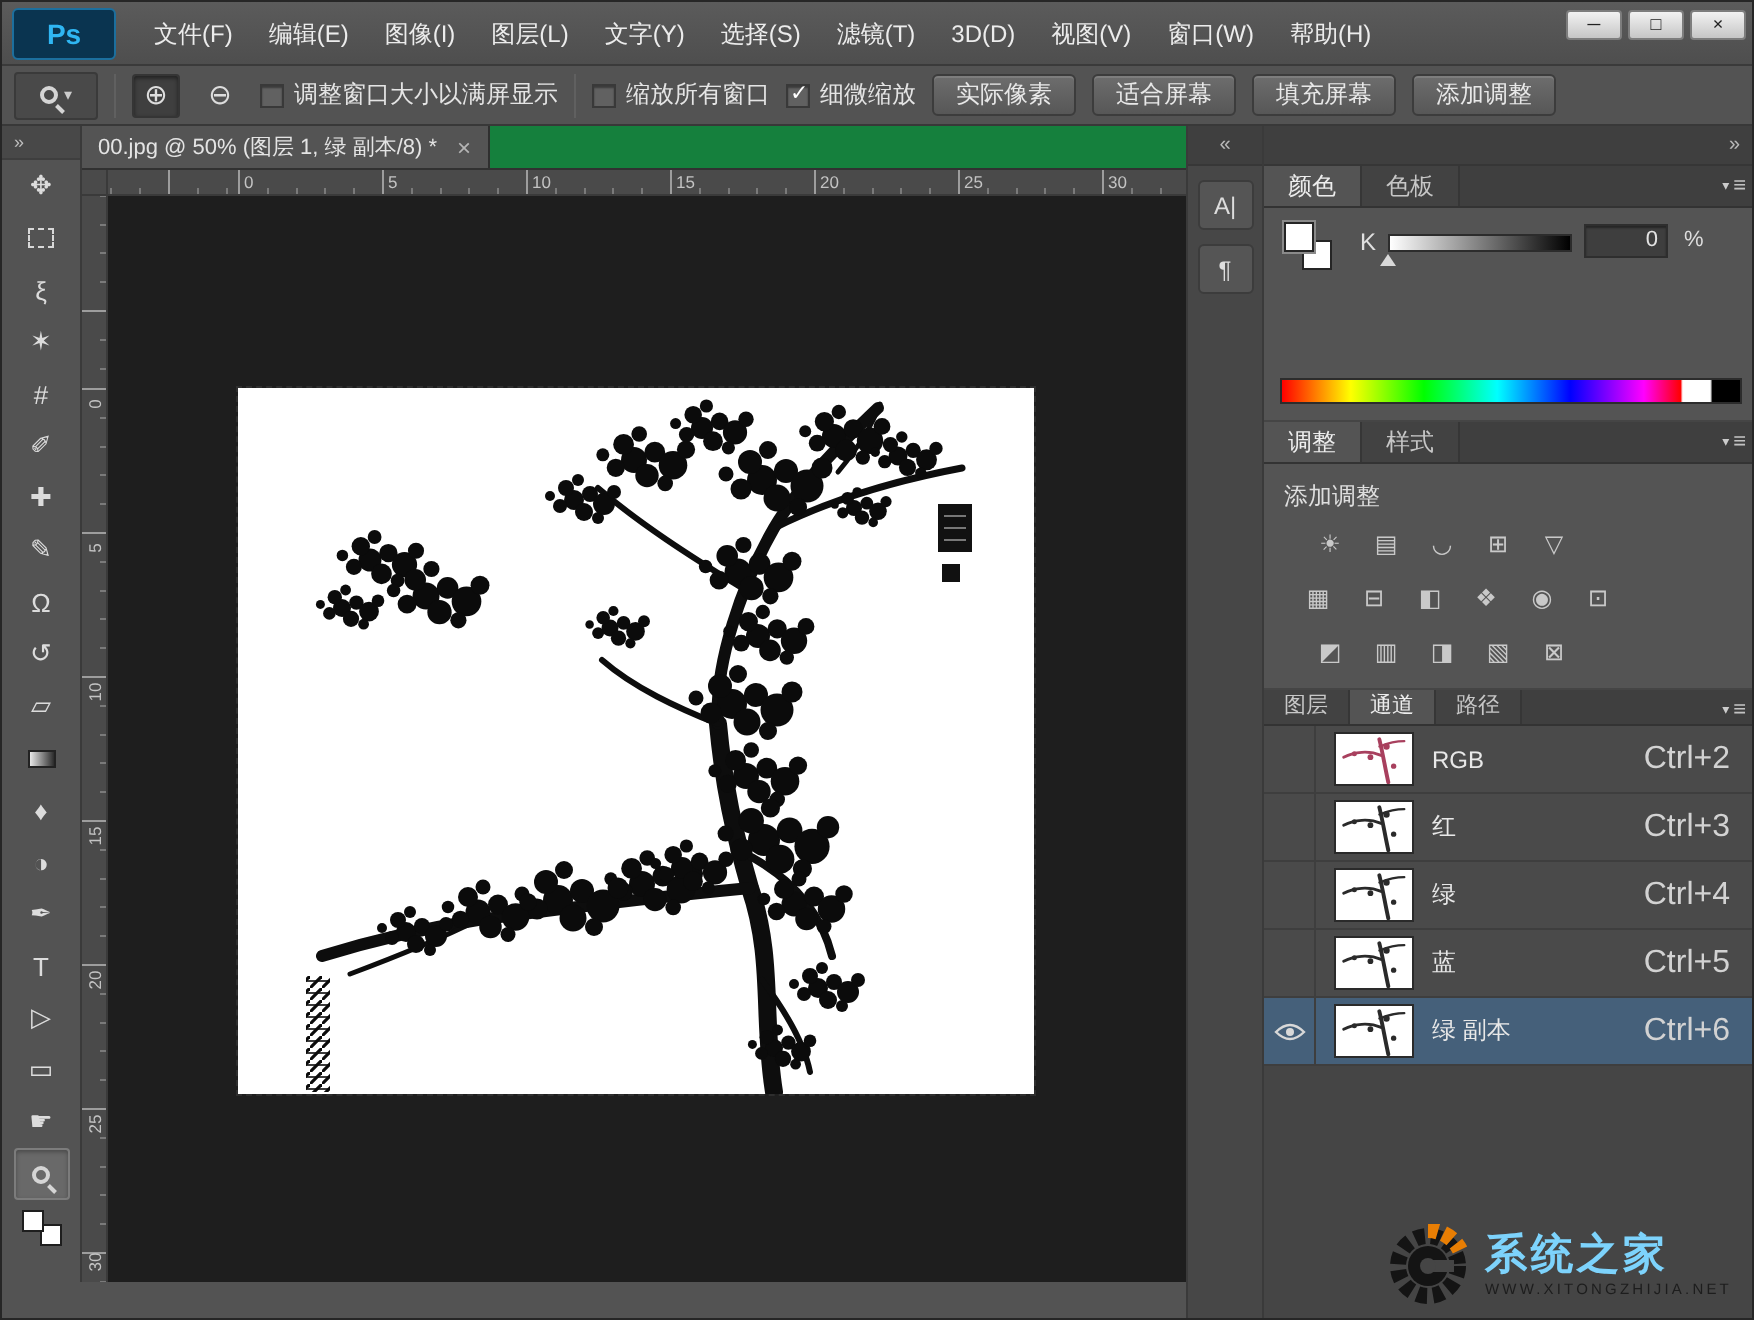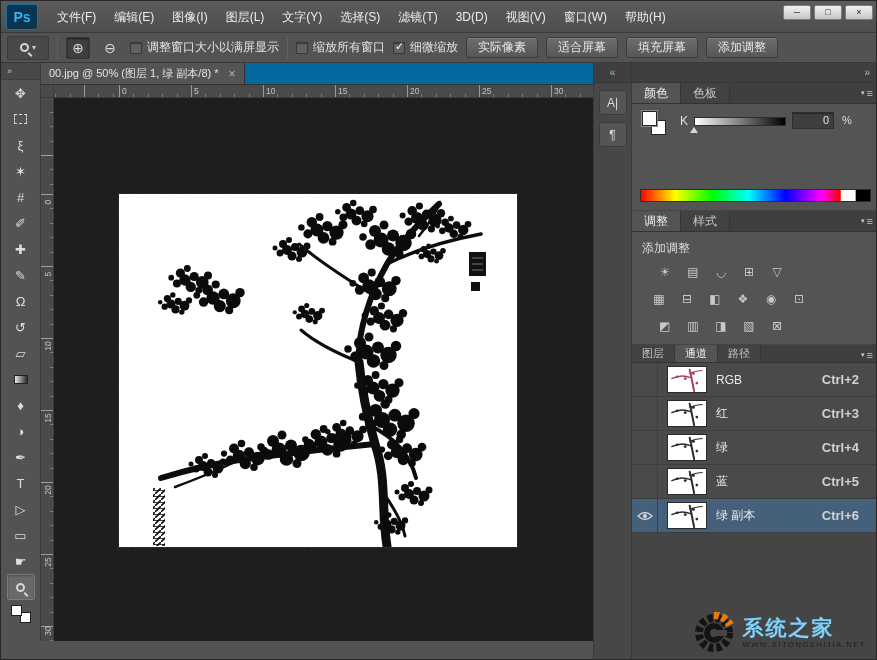--- a/index.html
+++ b/index.html
@@ -2,21 +2,21 @@
 <html><head>
 <meta charset="utf-8">
 <style>
   *{box-sizing:border-box;margin:0;padding:0;}
   html,body{width:877px;height:660px;}
   body{font-family:"Liberation Sans","DejaVu Sans",sans-serif;}
   #app{position:relative;width:877px;height:660px;background:#535353;overflow:hidden;color:#e2e2e2;border:1px solid #262626;}
 
   
   #menu-bar{position:absolute;left:0;top:0;width:877px;height:32px;display:flex;align-items:center;background:linear-gradient(#5b5b5b,#4e4e4e);border-bottom:1px solid #3a3a3a;}
-  .ps-logo{width:32px;height:26px;margin:0 10px 0 5px;background:#0a3450;color:#2fb6f3;font-weight:bold;font-size:14px;display:flex;align-items:center;justify-content:center;border-radius:3px;border:1px solid #1c6f9e;}
+  .ps-logo{width:52px;height:26px;margin:0 10px 0 5px;background:#0a3450;color:#2fb6f3;font-weight:bold;font-size:14px;display:flex;align-items:center;justify-content:center;border-radius:3px;border:1px solid #1c6f9e;}
   .menu-item{padding:0 9px;font-size:12px;height:32px;line-height:32px;color:#ececec;cursor:default;}
   .win-controls{position:absolute;top:4px;right:5px;display:flex;gap:3px;}
   .win-btn{width:28px;height:15px;background:linear-gradient(#f2f2f2,#c6c6c6);border:1px solid #7d7d7d;border-radius:2px;color:#222;font-size:9px;line-height:13px;text-align:center;}
 
   
   #options-bar{position:absolute;left:0;top:32px;width:877px;height:30px;background:#535353;border-bottom:1px solid #383838;display:flex;align-items:center;padding-left:6px;gap:8px;}
   .tool-preset{width:42px;height:24px;background:#494949;border:1px solid #3a3a3a;border-radius:2px;display:flex;align-items:center;justify-content:center;gap:3px;}
   .mag{width:9px;height:9px;border:2px solid #d5d5d5;border-radius:50%;position:relative;display:inline-block;}
   .mag::after{content:"";position:absolute;width:2px;height:5px;background:#d5d5d5;transform:rotate(-45deg);left:7px;top:7px;}
   .dd{font-size:8px;color:#ccc;}
@@ -33,21 +33,21 @@
   .tools-header{height:17px;background:#484848;border-bottom:1px solid #3e3e3e;font-size:9px;color:#c0c0c0;padding-left:6px;line-height:16px;}
   .tool{width:28px;height:26px;margin:0 auto;display:flex;align-items:center;justify-content:center;color:#dcdcdc;font-size:13px;}
   .tool.active{background:#696969;border:1px solid #7c7c7c;border-radius:2px;box-shadow:inset 0 1px 2px rgba(0,0,0,.3);}
   .marquee-shape{width:13px;height:10px;border:1px dashed #d8d8d8;display:inline-block;}
   .gradient-shape{width:14px;height:9px;background:linear-gradient(to right,#e8e8e8,#2b2b2b);border:1px solid #222;display:inline-block;}
   .mini-swatches{position:relative;width:20px;height:18px;margin:5px auto 0;}
   .mini-swatches .f{position:absolute;left:0;top:0;width:11px;height:11px;background:#fff;border:1px solid #1e1e1e;z-index:2;}
   .mini-swatches .b{position:absolute;right:0;bottom:0;width:11px;height:11px;background:#fff;border:1px solid #1e1e1e;}
 
   
-  #tab-bar{position:absolute;left:40px;top:62px;width:552px;height:22px;background:#0369a1;display:flex;border-bottom:1px solid #313131;}
+  #tab-bar{position:absolute;left:40px;top:62px;width:552px;height:22px;background:#15803d;display:flex;border-bottom:1px solid #313131;}
   .doc-tab{display:flex;align-items:center;background:#545454;border-right:1px solid #2f2f2f;padding:0 8px;font-size:11px;color:#e4e4e4;gap:10px;}
   .tab-close{color:#b5b5b5;font-size:12px;}
 
   
   #ruler-corner{position:absolute;left:40px;top:84px;width:13px;height:13px;background:#4a4a4a;border-right:1px solid #3a3a3a;border-bottom:1px solid #3a3a3a;}
   #ruler-h{position:absolute;left:53px;top:84px;width:539px;height:13px;background-color:#4a4a4a;border-bottom:1px solid #3a3a3a;overflow:hidden;
     background-image:repeating-linear-gradient(to right,#9d9d9d 0 1px,transparent 1px 72px),repeating-linear-gradient(to right,#7a7a7a 0 1px,transparent 1px 14.4px);
     background-size:100% 13px,100% 4px;background-position:65px 0,65px 9px;background-repeat:repeat-x;}
   .rnum{position:absolute;top:1px;font-size:8.5px;color:#c3c3c3;}
   #ruler-v{position:absolute;left:40px;top:97px;width:13px;height:543px;background-color:#4a4a4a;border-right:1px solid #3a3a3a;overflow:hidden;
@@ -100,21 +100,21 @@
   #panel-channels{top:282px;height:316px;}
   .ch-tab-row{height:18px;}
   .ch-tab-row .ptab{height:17px;line-height:17px;font-size:11px;padding:0 10px;}
   .ch-rows{position:relative;background:#454545;height:297px;}
   .ch-row{position:absolute;left:0;width:247px;height:34px;background:#4a4a4a;border-bottom:1px solid #3e3e3e;display:flex;align-items:center;}
   .ch-row.selected{background:#45607a;}
   .ch-vis{width:26px;height:34px;border-right:1px solid #3e3e3e;display:flex;align-items:center;justify-content:center;}
   .ch-thumb{width:40px;height:27px;background:#fff;border:1px solid #2a2a2a;margin:0 9px;overflow:hidden;flex:none;}
   .ch-thumb svg{display:block;width:38px;height:25px;}
   .ch-name{flex:1;font-size:12px;color:#e8e8e8;}
-  .ch-key{font-size:13px;color:#d2d2d2;margin-right:20px;font-weight:bold;}
+  .ch-key{font-size:16px;color:#d2d2d2;margin-right:14px;}
 
   
   #watermark{position:absolute;right:10px;bottom:5px;display:flex;align-items:center;gap:7px;z-index:40;}
   .wm-t1{font-size:21px;font-weight:bold;color:#7dd3fc;letter-spacing:2px;line-height:1.05;}
   .wm-t2{font-size:7.5px;color:#1d1d1d;letter-spacing:1.6px;margin-top:1px;}
 </style>
 </head>
 <body>
 
 <div id="app">

